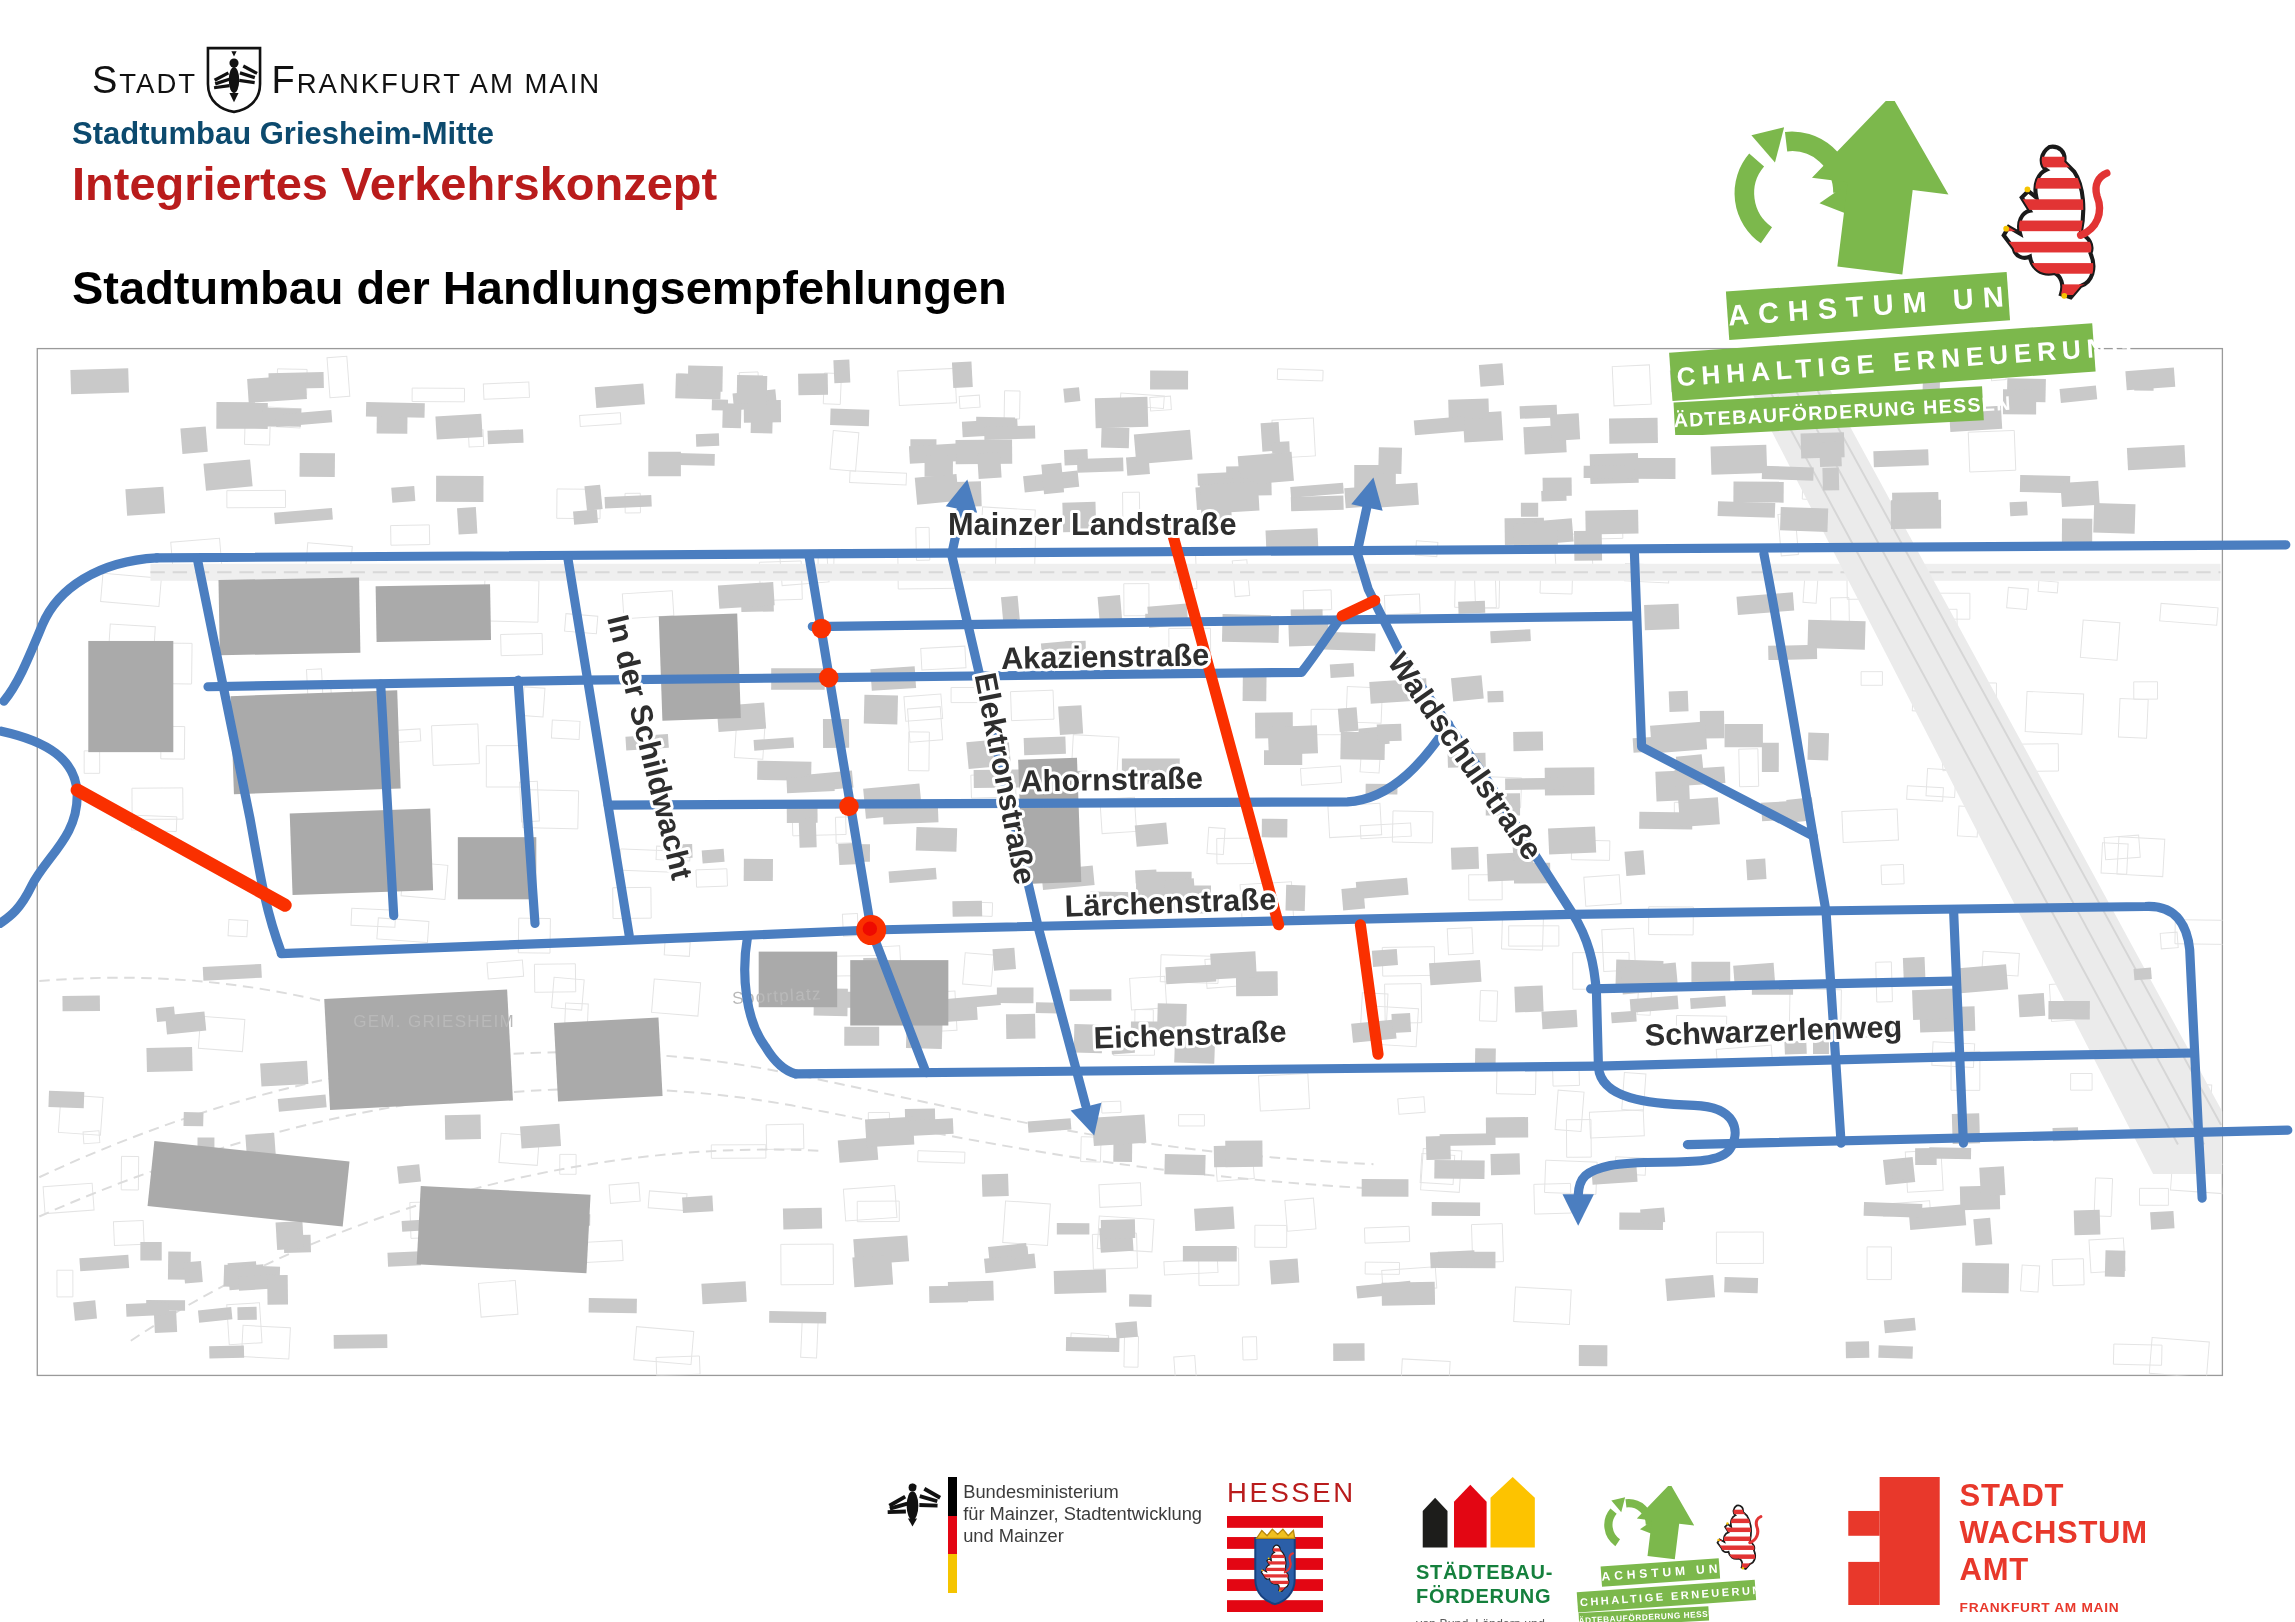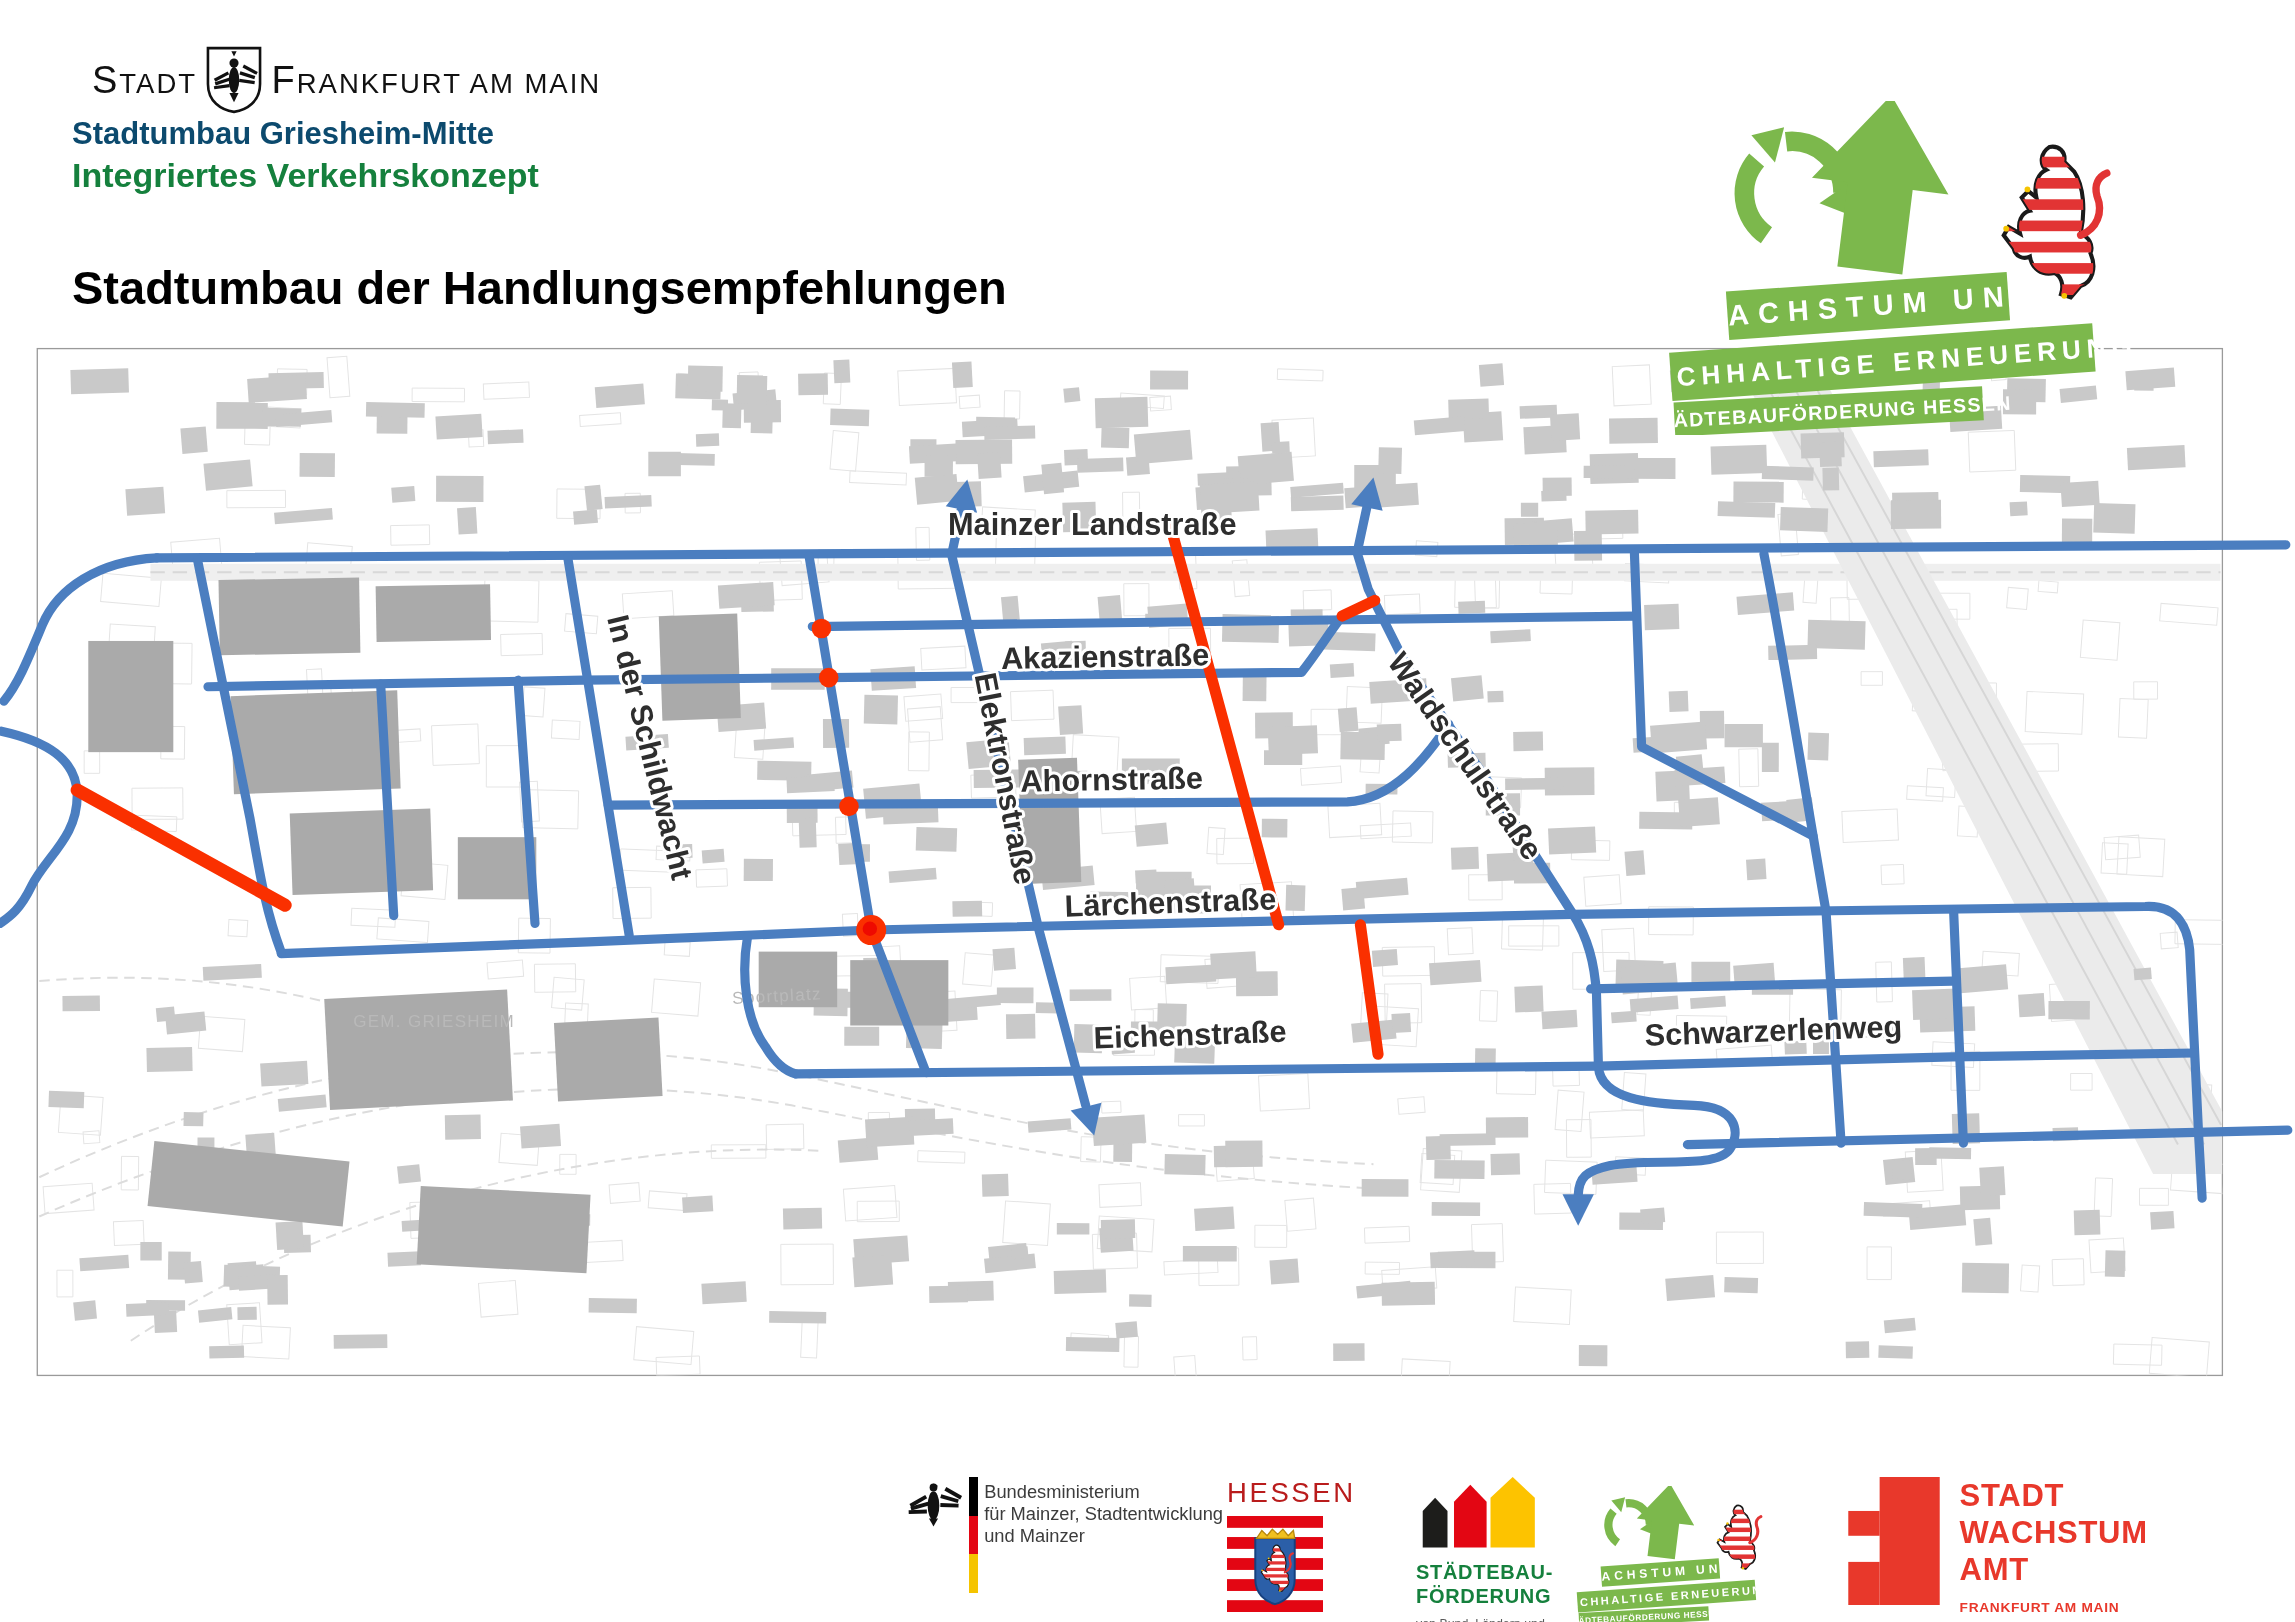--- a/index.html
+++ b/index.html
@@ -4,21 +4,21 @@
 <style>
   html,body{margin:0;padding:0;background:#ffffff;}
   body{width:2295px;height:1622px;position:relative;overflow:hidden;
        font-family:"Liberation Sans",sans-serif;-webkit-font-smoothing:antialiased;}
   .abs{position:absolute;}
   
   #citylogo{left:92px;top:46px;display:flex;align-items:center;gap:9.2px;color:#111;}
   .cityword{font-size:27.5px;letter-spacing:2px;font-weight:400;}
   .cityword::first-letter{font-size:38px;}
   #h-project{left:72px;top:116px;font-size:31px;font-weight:bold;color:#0c4a6e;letter-spacing:0;}
-  #h-title{left:72px;top:156px;font-size:34px;font-weight:bold;color:#15803d;}
+  #h-title{left:72px;top:156px;font-size:47px;font-weight:bold;color:#b91c1c;}
   #h-sub{left:72px;top:260px;font-size:47px;font-weight:bold;color:#000;}
   
   .flogo{top:1477px;}
   .bm-text{font-size:18.3px;color:#3c3c3c;line-height:22px;}
   .hessen-word{font-size:27.5px;color:#b91c1c;letter-spacing:2.6px;font-weight:400;}
   .sbf-title{font-size:20px;font-weight:bold;color:#15803d;line-height:24px;letter-spacing:0.7px;}
   .sbf-sub{font-size:12.4px;color:#5a5a5a;line-height:15.7px;margin-top:9.2px;}
   .stpa-title{font-size:31px;font-weight:bold;color:#e8382b;line-height:37px;letter-spacing:0.7px;}
   .stpa-sub{font-size:13.7px;font-weight:bold;color:#e8382b;margin-top:11.8px;letter-spacing:0.7px;}
   svg text{font-family:"Liberation Sans",sans-serif;}
@@ -843,21 +843,21 @@
   <div class="cityword">FRANKFURT AM MAIN</div>
 </div>
 <div id="h-project" class="abs">Stadtumbau Griesheim-Mitte</div>
 <div id="h-title" class="abs">Integriertes Verkehrskonzept</div>
 <div id="h-sub" class="abs">Stadtumbau der Handlungsempfehlungen</div>
 
 <svg class="abs" style="left:1665px;top:101px;" width="504" height="334" viewBox="0 0 770 510">
   <use href="#badge-art"></use>
 </svg>
 
-<div class="abs flogo" style="left:904px;display:flex;gap:6px;">
+<div class="abs flogo" style="left:883px;display:flex;gap:6px;">
   <svg width="59" height="52" viewBox="0 0 90 80">
     <g fill="#111">
       <ellipse cx="45" cy="44" rx="9" ry="22"></ellipse>
       <circle cx="45" cy="16" r="6"></circle>
         <path d="M45,10 L52,14 L45,18 Z"></path>
       <g transform="translate(36,30)">
           <rect x="-30" y="-4" width="28" height="6" transform="rotate(-30)"></rect>
           <rect x="-30" y="8" width="28" height="6" transform="rotate(-16)"></rect>
           <rect x="-30" y="20" width="28" height="6" transform="rotate(-2)"></rect>
         </g>

